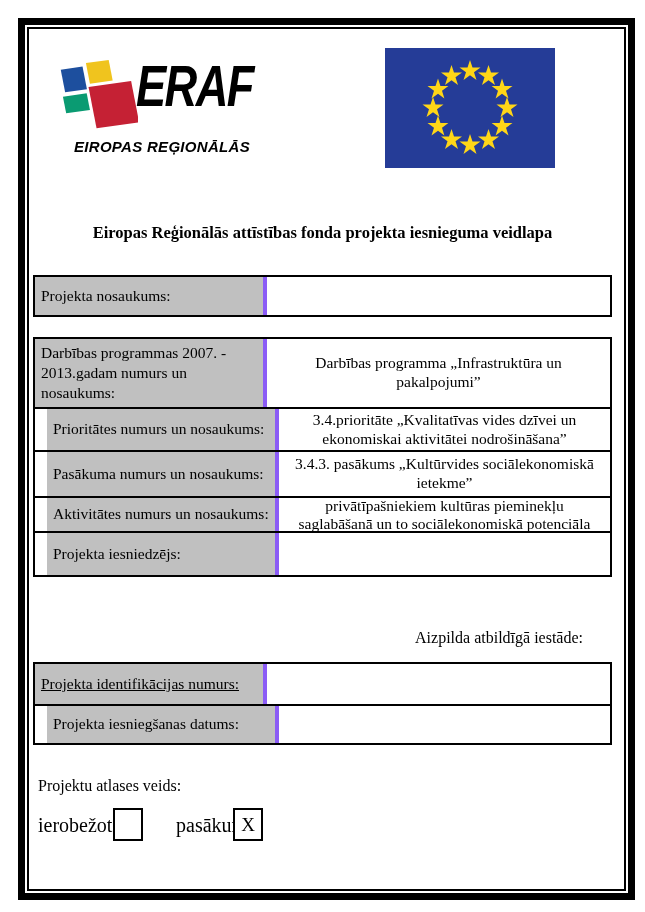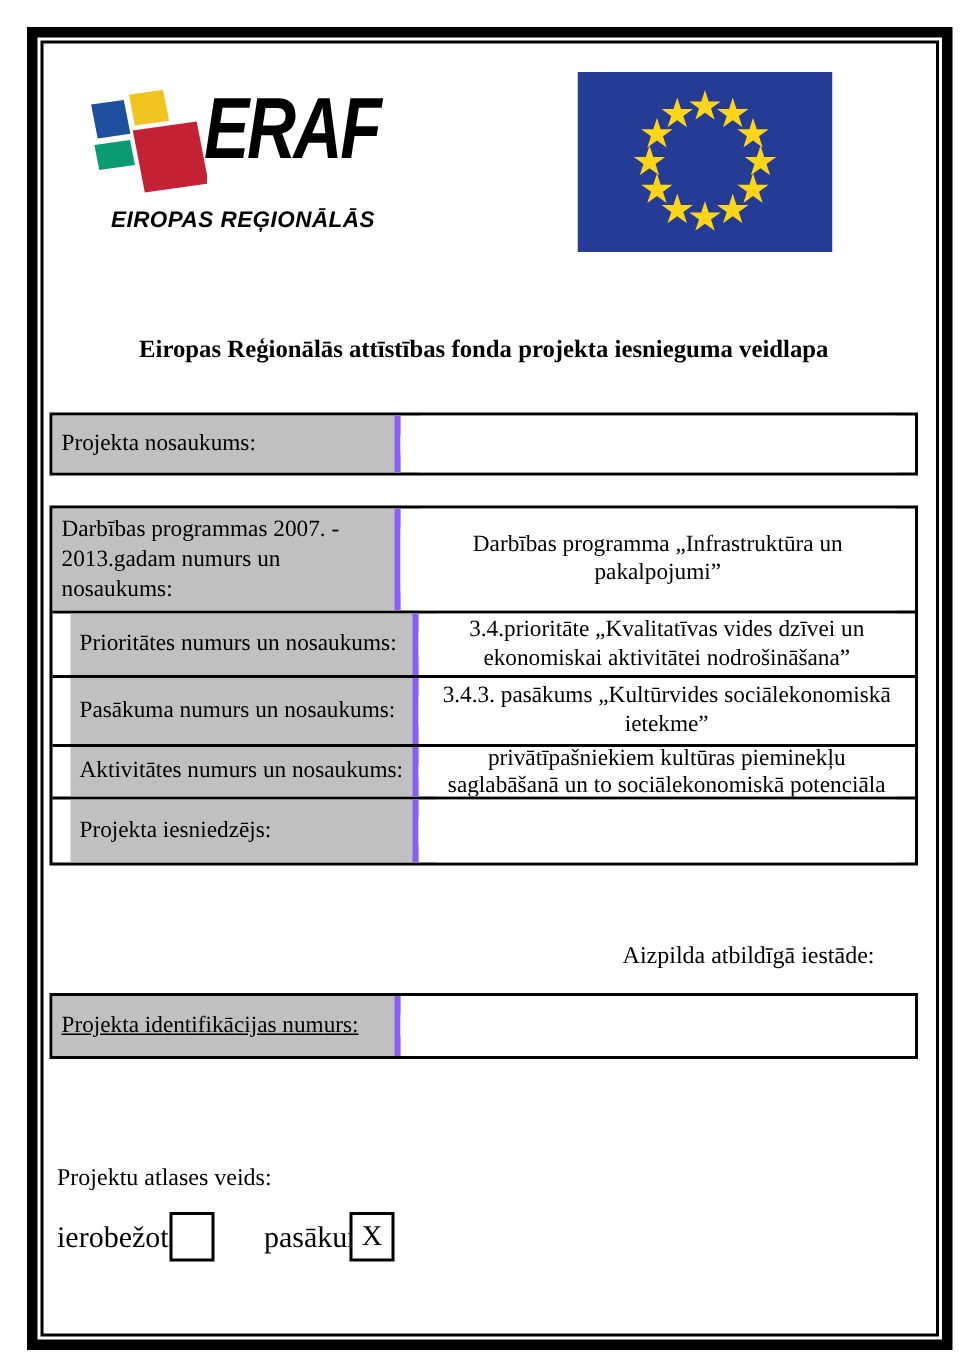--- a/index.html
+++ b/index.html
@@ -118,19 +118,23 @@
   </div>
 </div>
 
 <div class="authority-note">Aizpilda atbildīgā iestāde:</div>
 
 <div class="doc-table" style="top:662px">
   <div class="t-row" style="height:40px">
     <div class="t-label u">Projekta identifikācijas numurs:</div>
     <div class="t-value"></div>
   </div>
+  <div class="t-row" style="height:39px">
+    <div class="t-label">Projekta iesniegšanas datums:</div>
+    <div class="t-value"></div>
+  </div>
 </div>
 
 <div class="selection-label">Projektu atlases veids:</div>
 <span class="opt-label" style="left:38px">ierobežota</span>
 <span class="checkbox" style="left:113px"></span>
 <span class="opt-label" style="left:176px">pasākums</span>
 <span class="checkbox" style="left:233px">X</span>
 
 </body></html>

